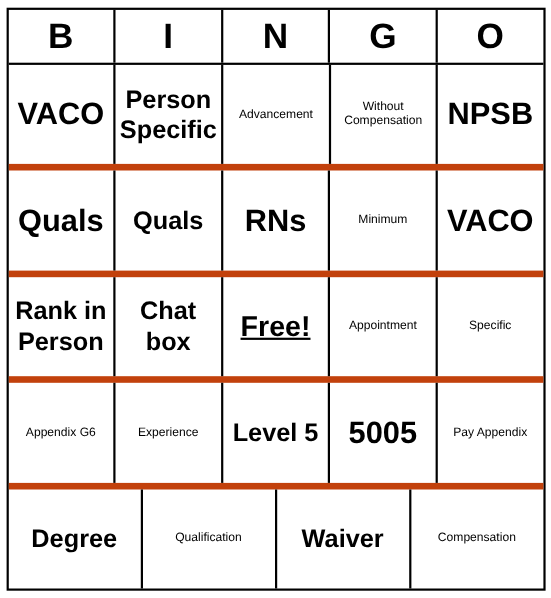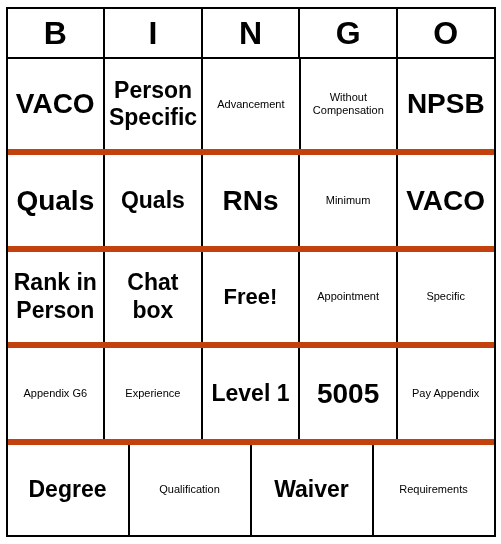--- a/index.html
+++ b/index.html
@@ -86,22 +86,23 @@
     .bingo-cell.medium {
       font-size: 23px;
       font-weight: bold;
     }
 
     .bingo-cell.small {
       font-size: 11px;
     }
 
     .bingo-cell.free {
-      font-size: 22px;
+      font-size: 26px;
       font-weight: bold;
+      text-decoration: underline;
     }
   </style>
 </head>
 <body>
 
 <div class="bingo-card">
   <div class="bingo-header">
   <div class="bingo-header-cell">B</div>
       <div class="bingo-header-cell">I</div>
       <div class="bingo-header-cell">N</div>
@@ -126,24 +127,24 @@
       <div class="bingo-row">
         <div class="bingo-cell medium">Rank in Person</div>
         <div class="bingo-cell medium">Chat box</div>
         <div class="bingo-cell free">Free!</div>
         <div class="bingo-cell small">Appointment</div>
         <div class="bingo-cell small">Specific</div>
       </div>
       <div class="bingo-row">
         <div class="bingo-cell small">Appendix G6</div>
         <div class="bingo-cell small">Experience</div>
-        <div class="bingo-cell medium">Level 1</div>
+        <div class="bingo-cell medium">Level 5</div>
         <div class="bingo-cell large">5005</div>
         <div class="bingo-cell small">Pay Appendix</div>
       </div>
       <div class="bingo-row">
         <div class="bingo-cell medium">Degree</div>
         <div class="bingo-cell small">Qualification</div>
         <div class="bingo-cell medium">Waiver</div>
-        <div class="bingo-cell small">Requirements</div>
+        <div class="bingo-cell small">Compensation</div>
       </div>
     </div>
 </div>
 
 </body></html>

